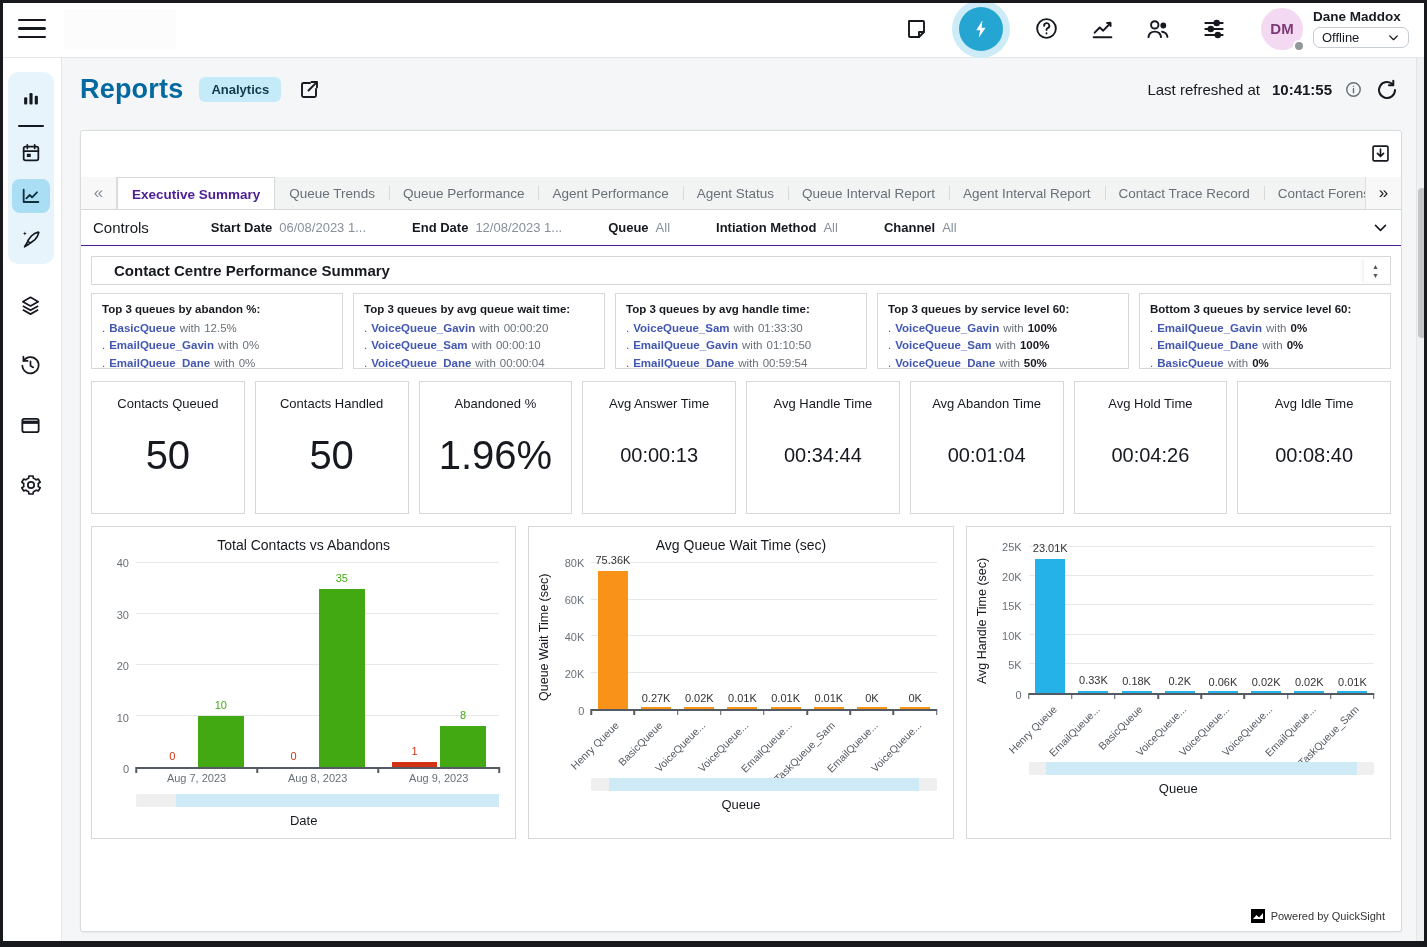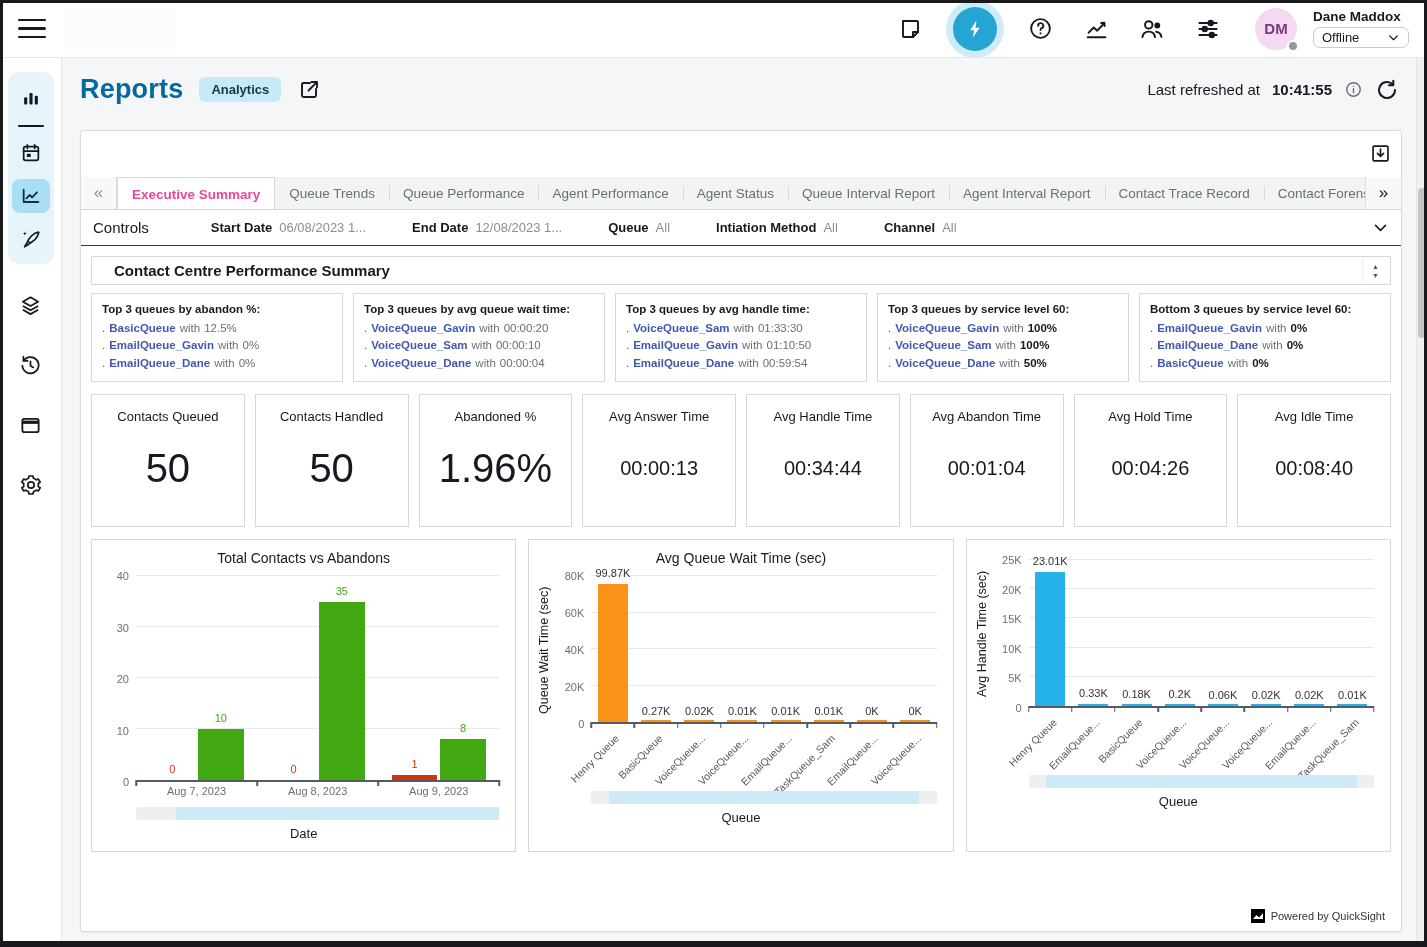--- a/index.html
+++ b/index.html
@@ -13,21 +13,21 @@
   
   .topbar { position:absolute; top:0; left:0; right:0; height:58px; background:#fff;
     border-bottom:1px solid #e4e7e7; display:flex; align-items:center; padding:0 18px; z-index:5; }
   .hamburger { width:28px; display:flex; flex-direction:column; gap:6px; cursor:pointer; }
   .hamburger span { display:block; height:2.6px; background:#16191f; border-radius:2px; }
   .logo-ph { width:112px; height:40px; background:#fcfcfd; border-radius:4px; margin-left:18px; }
   .tb-right { margin-left:auto; display:flex; align-items:center; gap:30px; }
   .tb-icon { width:26px; height:26px; display:flex; align-items:center; justify-content:center; cursor:pointer; }
   .bolt-btn { width:44px; height:44px; border-radius:50%; background:#25a5d1; display:flex; align-items:center;
     justify-content:center; box-shadow:0 0 0 7px #cdecf8; cursor:pointer; }
-  .user-wrap { display:flex; align-items:center; gap:16px; margin-left:4px; }
+  .user-wrap { display:flex; align-items:center; gap:10px; margin-left:4px; }
   .avatar { width:42px; height:42px; border-radius:50%; background:#f3d9f1; color:#7d3a78; font-weight:700;
     font-size:15px; display:flex; align-items:center; justify-content:center; position:relative; }
   .status-dot { position:absolute; right:-2px; bottom:-2px; width:12px; height:12px; border-radius:50%;
     background:#93989b; border:2px solid #fff; }
   .user-name { font-size:13.5px; font-weight:700; }
   .status-select { margin-top:3px; border:1px solid #c6ccd2; border-radius:7px; padding:2px 8px; width:96px;
     font-size:13px; display:flex; align-items:center; justify-content:space-between; cursor:pointer; background:#fff; }
 
   
   .sidebar { position:absolute; top:58px; bottom:0; left:0; width:62px; background:#fff;
@@ -60,40 +60,40 @@
   
   .tabbar { display:flex; align-items:stretch; height:33px; background:#f2f3f3; border-bottom:1px solid #d5d9d9; }
   .tab-prev, .tab-next { width:36px; display:flex; align-items:center; justify-content:center; font-size:17px;
     color:#879196; background:#f8f8f8; cursor:pointer; }
   .tab-prev { border-right:1px solid #dcdfdf; }
   .tab-next { border-left:1px solid #dcdfdf; color:#16191f; }
   .tabs-scroll { flex:1; display:flex; overflow:hidden; }
   .tab { display:flex; align-items:center; padding:0 14px; font-size:13.5px; color:#687078; white-space:nowrap;
     position:relative; cursor:pointer; }
   .tab + .tab::before { content:""; position:absolute; left:0; top:9px; bottom:9px; width:1px; background:#d5d9d9; }
-  .tab.active { background:#fff; border:1px solid #d5d9d9; border-bottom:none; font-weight:700; color:#ec4899; margin-bottom:-1px; }
+  .tab.active { background:#fff; border:1px solid #d5d9d9; border-bottom:none; font-weight:700; color:#4c1d95; margin-bottom:-1px; }
   .tab.active::before, .tab.active + .tab::before { display:none; }
 
   
   .controls-row { height:36px; display:flex; align-items:center; padding:0 12px; border-bottom:1px solid #4c1d95; }
   .controls-label { font-size:15px; margin-right:62px; }
   .filter { display:flex; gap:7px; font-size:13px; margin-right:46px; align-items:baseline; cursor:pointer; }
   .filter .fl { font-weight:700; color:#16191f; }
   .filter .fv { color:#87909a; }
   .controls-caret { margin-left:auto; cursor:pointer; display:flex; }
 
   .content { padding:10px; }
   .section-bar { border:1px solid #d5d9d9; height:29px; display:flex; align-items:center; padding-left:22px; position:relative; }
   .section-title { font-size:15px; font-weight:700; }
   .expander { position:absolute; right:3px; top:2px; bottom:2px; display:flex; flex-direction:column; align-items:center;
     justify-content:center; gap:2px; font-size:7px; color:#555; padding:0 8px; background:#fff; cursor:pointer;
     box-shadow:-2px 0 3px rgba(0,0,0,.06); }
 
   .sum-row { display:flex; gap:10px; margin-top:8px; }
-  .sum-card { flex:1; border:1px solid #d5d9d9; background:#fff; height:89px; padding:9px 10px; overflow:hidden; }
+  .sum-card { flex:1; border:1px solid #d5d9d9; background:#fff; height:76px; padding:9px 10px; overflow:hidden; }
   .sum-title { font-size:11.5px; font-weight:700; margin-bottom:5px; }
   .sum-item { font-size:11.5px; color:#687078; line-height:1.5; display:flex; gap:4px; align-items:baseline; }
   .bullet { color:#545b64; }
   .qlink { color:#4257b2; font-weight:700; cursor:pointer; text-decoration:none; }
   .bold-val .val { font-weight:700; color:#16191f; }
 
   .kpi-row { display:flex; gap:10px; margin-top:12px; }
   .kpi-card { flex:1; border:1px solid #d5d9d9; background:#fff; height:133px; position:relative; }
   .kpi-label { text-align:center; margin-top:14px; font-size:13px; }
   .kpi-value { position:absolute; top:56%; left:0; right:0; text-align:center; transform:translateY(-50%); }
@@ -580,21 +580,21 @@
                 </div>
                 <div class="plot" style="height: 148px;">
                   <div class="gridline" style="bottom: 25%;"></div>
                   <div class="gridline" style="bottom: 50%;"></div>
                   <div class="gridline" style="bottom: 75%;"></div>
                   <div class="gridline" style="bottom: 100%;"></div>
                   <div class="bars">
                     <div class="slot">
                       <div class="sub sub1">
                         <div class="bar" style="height: 94.2%; background: rgb(248, 146, 25); min-height: 2px;"></div>
-                        <div class="blabel" style="color: rgb(51, 51, 51); bottom: calc(94.2% + 5px);">99.87K</div>
+                        <div class="blabel" style="color: rgb(51, 51, 51); bottom: calc(94.2% + 5px);">75.36K</div>
                       </div>
                     </div>
                     <div class="slot">
                       <div class="sub sub1">
                         <div class="bar" style="height: 0.3375%; background: rgb(248, 146, 25); min-height: 2px;"></div>
                         <div class="blabel" style="color: rgb(51, 51, 51); bottom: calc(0.3375% + 5px);">0.27K</div>
                       </div>
                     </div>
                     <div class="slot">
                       <div class="sub sub1">

